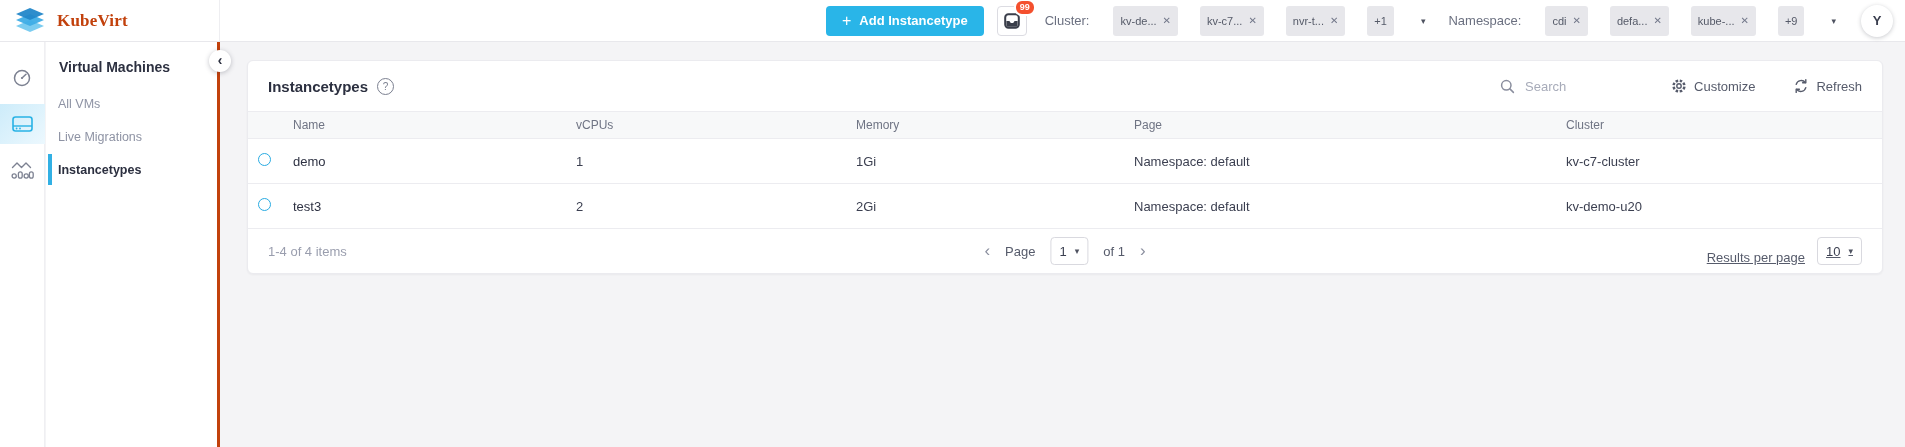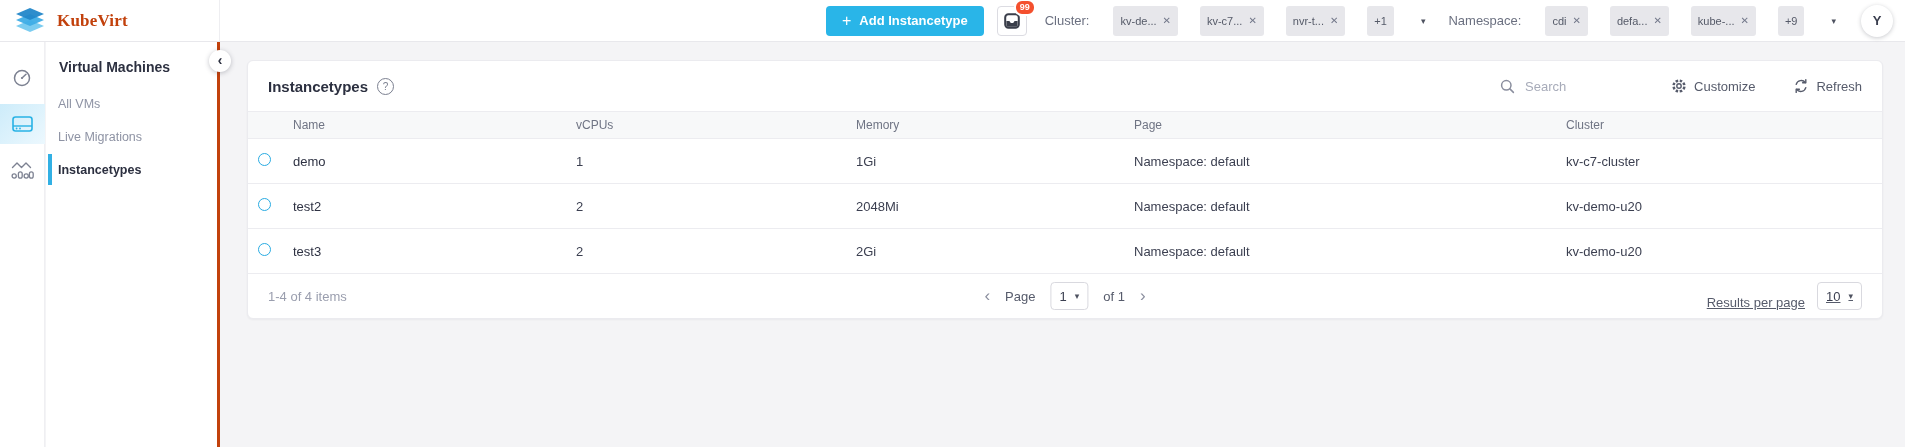--- a/index.html
+++ b/index.html
@@ -282,28 +282,20 @@
       <tr>
         <td class="cell-icon"><span class="circle"></span></td>
         <td class="name">demo</td>
         <td>1</td>
         <td>1Gi</td>
         <td>Namespace: default</td>
         <td>kv-c7-cluster</td>
       </tr>
       <tr>
         <td class="cell-icon"><span class="circle"></span></td>
-        <td class="name">test2</td>
-        <td>2</td>
-        <td>2048Mi</td>
-        <td>Namespace: default</td>
-        <td>kv-demo-u20</td>
-      </tr>
-      <tr>
-        <td class="cell-icon"><span class="circle"></span></td>
         <td class="name">test3</td>
         <td>2</td>
         <td>2Gi</td>
         <td>Namespace: default</td>
         <td>kv-demo-u20</td>
       </tr>
     </tbody>
   </table>
 
   <div class="card-foot">

